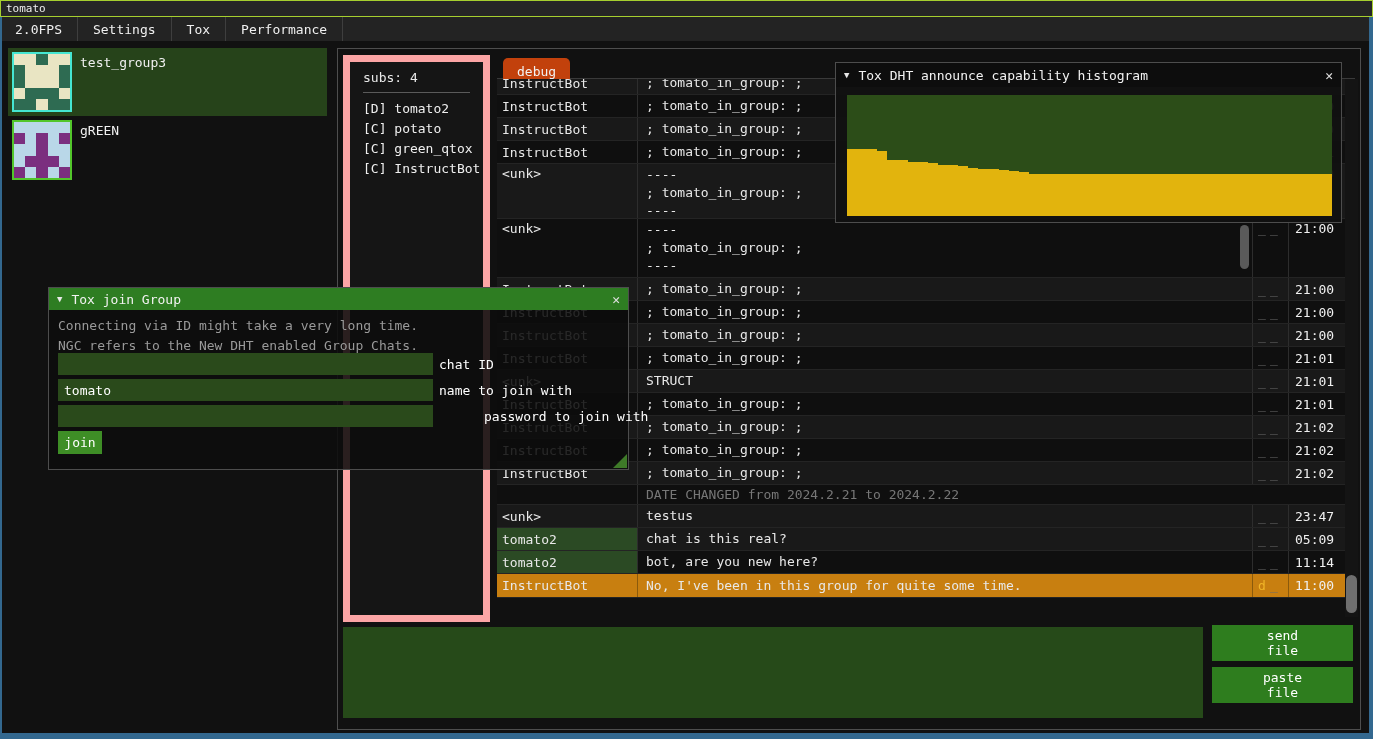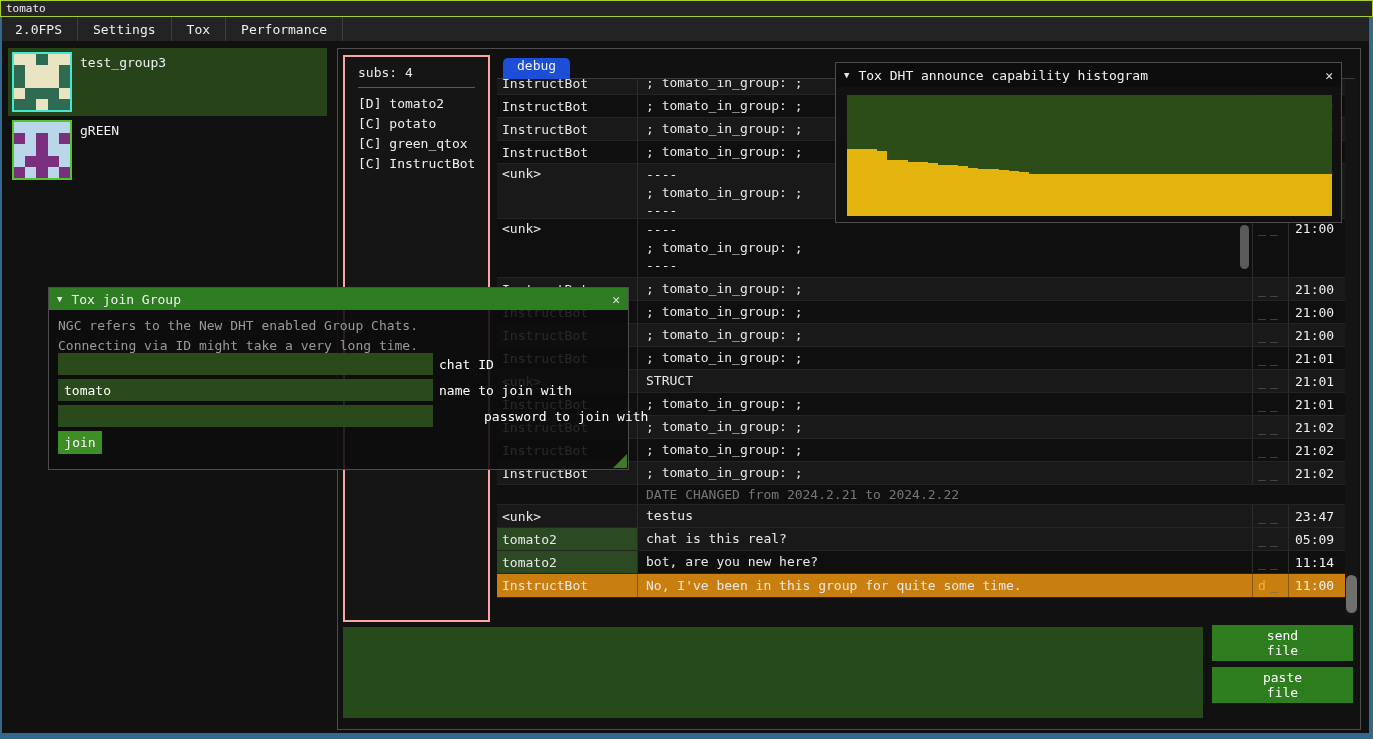--- a/index.html
+++ b/index.html
@@ -21,28 +21,28 @@
   
   .group-row{position:absolute;left:8px;width:319px;height:68px;}
   .group-row.selected{background:#26431a;}
   .g-avatar{position:absolute;left:4px;top:4px;width:60px;height:60px;border:2px solid #888;
             display:grid;grid-template-columns:repeat(5,1fr);grid-template-rows:repeat(5,1fr);}
   .g-label{position:absolute;left:72px;top:7px;color:#f0f0f0;}
 
   
   .chat-panel{position:absolute;left:337px;top:48px;width:1024px;height:682px;border:1px solid #4e4e4e;background:#111;}
   
-  .subs-panel{position:absolute;left:343px;top:55px;width:147px;height:567px;border:2px solid #fca5a5;background:#151515;padding:8px 0 0 13px;}
+  .subs-panel{position:absolute;left:343px;top:55px;width:147px;height:567px;border:7px solid #fca5a5;background:#151515;padding:8px 0 0 13px;}
   .subs-sep{border:none;border-top:1px solid #5a5a5a;margin:7px 13px 6px 0;}
   .member{height:20px;line-height:20px;color:#efefef;}
 
   
   .tabbar{position:absolute;left:497px;top:57px;width:858px;height:22px;border-bottom:1px solid #3a3a3a;}
-  .tab{position:absolute;left:6px;top:1px;height:21px;padding:0 14px;background:#1d4ed8;border-radius:5px 5px 0 0;
-       display:flex;align-items:flex-start;color:#f2f2f2;}
+  .tab{position:absolute;left:6px;top:1px;height:21px;padding:0 14px;background:#c2410c;border-radius:5px 5px 0 0;
+       display:flex;align-items:flex-end;color:#f2f2f2;}
 
   
   .msg-clip{position:absolute;left:497px;top:79px;width:848px;height:538px;overflow:hidden;}
   .mrow{display:grid;grid-template-columns:141px 615px 36px 56px;border-bottom:1px solid #242424;}
   .mrow.ra{background:#191919;}
   .mrow.rb{background:#0f0f0f;}
   .mrow.highlight{background:#c87f10;}
   .cell{border-right:1px solid #2d2d2d;padding:2px 4px 0 5px;overflow:hidden;position:relative;}
   .cell.msg{padding-left:8px;line-height:18px;}
   .cell.single{display:flex;align-items:center;padding-top:0;}
@@ -449,22 +449,22 @@
     <span>file</span>
   </div>
 
   <div class="fwin join-win">
     <div class="tbar">
       <span class="tri">▼</span>
       <span>Tox join Group</span>
       <span class="closex">✕</span>
     </div>
     <div class="join-info">
+      <div>Connecting via ID might take a very long time.</div>
       <div>NGC refers to the New DHT enabled Group Chats.</div>
-      <div>Connecting via ID might take a very long time.</div>
     </div>
     <div class="jfield" style="top:65px;">
       <div class="jinput">
         <span></span>
       </div>
       <span class="jlabel">chat ID</span>
     </div>
     <div class="jfield" style="top:91px;">
       <div class="jinput">
         <span>tomato</span>

